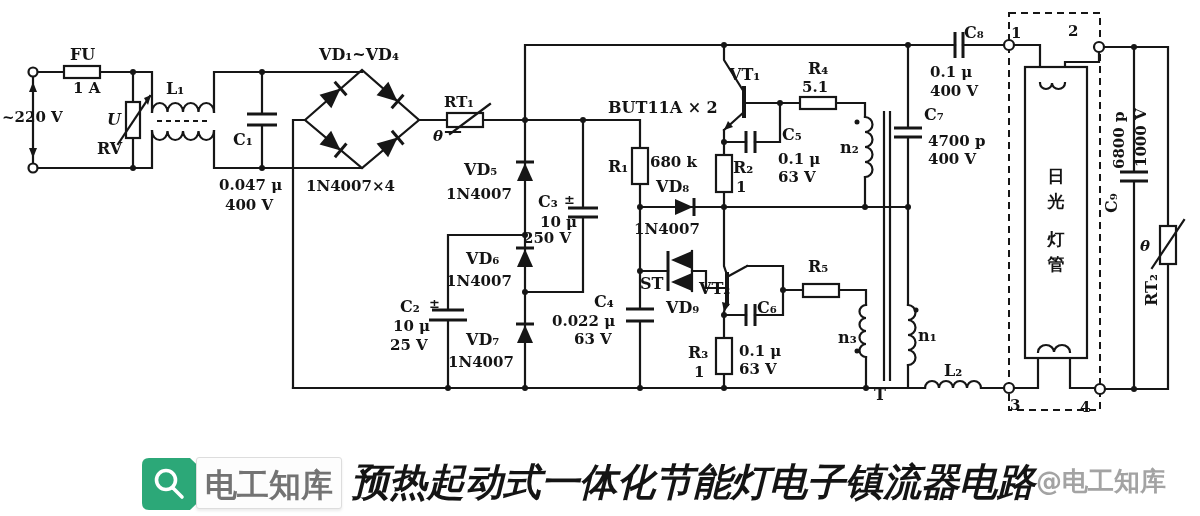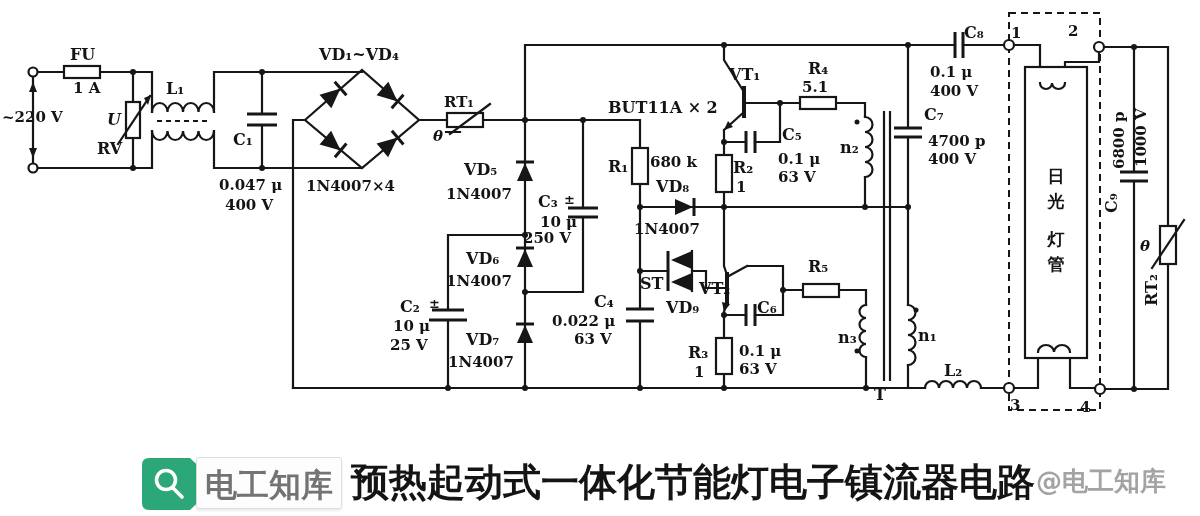--- a/index.html
+++ b/index.html
@@ -19,21 +19,21 @@
   .bar{stroke:#161616;stroke-width:4;fill:none}
   .dashline{stroke:#161616;stroke-width:2;fill:none;stroke-dasharray:5 4}
   .dashbox{stroke:#161616;stroke-width:2;fill:none;stroke-dasharray:7 5}
   .term{fill:#fff;stroke:#161616;stroke-width:2.2}
   .footer-badge{position:absolute;left:136px;top:455px;width:84px;height:58px;}
   .brand-box{position:absolute;left:196px;top:457px;width:144px;height:50px;background:#fdfdfd;
              border:1px solid #ddd;border-radius:3px;box-shadow:0 2px 3px rgba(0,0,0,.08);
              display:flex;align-items:flex-end;justify-content:center;
              font-family:"DejaVu Sans",sans-serif;font-size:32px;font-weight:bold;color:#737373;}
   .page-title{position:absolute;left:351px;top:457px;font-family:"DejaVu Sans",sans-serif;
-              font-size:38px;font-weight:bold;color:#141414;letter-spacing:0px;white-space:nowrap;}
+              font-size:38px;font-weight:bold;color:#141414;letter-spacing:0px;white-space:nowrap;font-style:italic;}
   .watermark{position:absolute;left:1036px;top:464px;font-family:"DejaVu Sans",sans-serif;
              font-size:26px;font-weight:600;color:#a3a3a3;white-space:nowrap;}
 </style>
 </head>
 <body>
 
 <div id="stage">
 
 <svg width="1200" height="450" viewBox="0 0 1200 450">
 

